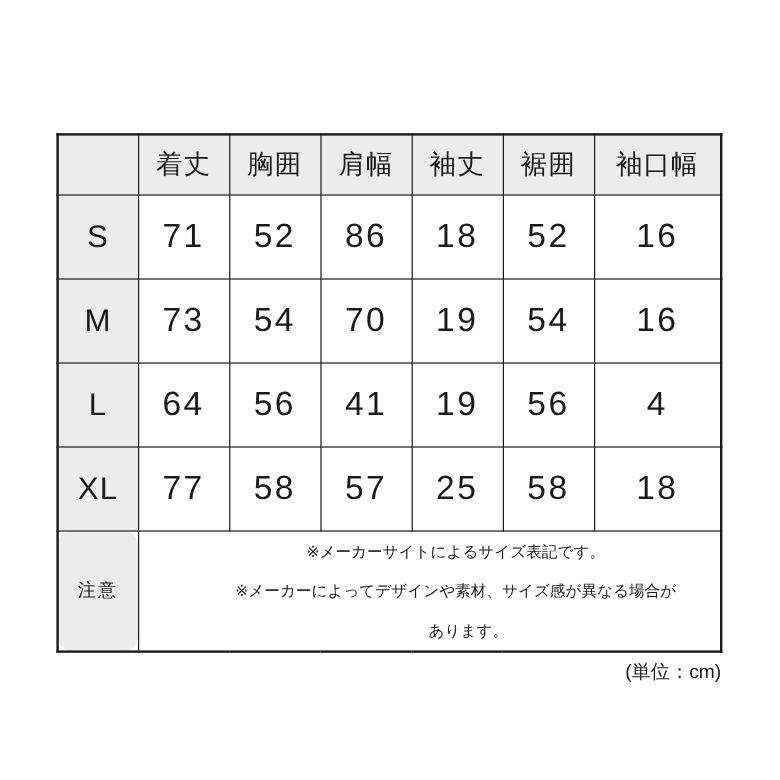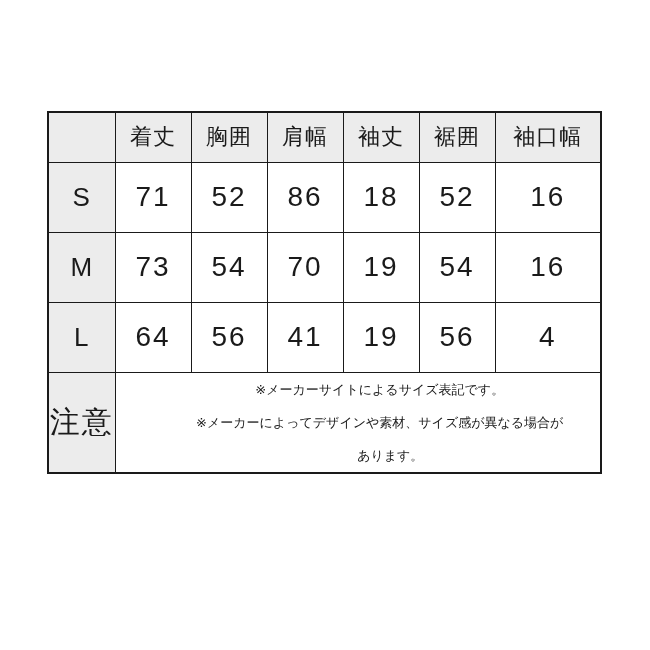--- a/index.html
+++ b/index.html
@@ -43,22 +43,23 @@
   }
   .size-label {
     font-size: 26px;
     letter-spacing: 1px;
   }
   .num {
     font-size: 28px;
     letter-spacing: 2px;
   }
   .note-label {
-    font-size: 30px;
+    font-size: 15px;
     letter-spacing: 2px;
+    border-radius: 13px;
   }
   td.note-cell {
     text-align: left;
     vertical-align: middle;
     padding: 2px 12px 2px 15px;
   }
   .note-line {
     display: block;
     font-size: 13px;
     line-height: 33px;
@@ -127,26 +128,36 @@
     <tr class="data-row">
       <th class="gray size-label">L</th>
       <td class="num">64</td>
       <td class="num">56</td>
       <td class="num">41</td>
       <td class="num">19</td>
       <td class="num">56</td>
       <td class="num">4</td>
     </tr>
 
+    <tr class="data-row">
+      <th class="gray size-label">XL</th>
+      <td class="num">77</td>
+      <td class="num">58</td>
+      <td class="num">57</td>
+      <td class="num">25</td>
+      <td class="num">58</td>
+      <td class="num">18</td>
+    </tr>
 
     <tr class="note-row">
       <th class="gray note-label">注意</th>
       <td class="note-cell" colspan="6">
         <span class="note-line">※メーカーサイトによるサイズ表記です。</span>
         <span class="note-line">※メーカーによってデザインや素材、サイズ感が異なる場合が</span>
         <span class="note-line cont">あります。</span>
       </td>
     </tr>
   </tbody>
     </table>
 
+  <div class="unit-note">(単位：cm)</div>
 
 </div>
 
 </body></html>

